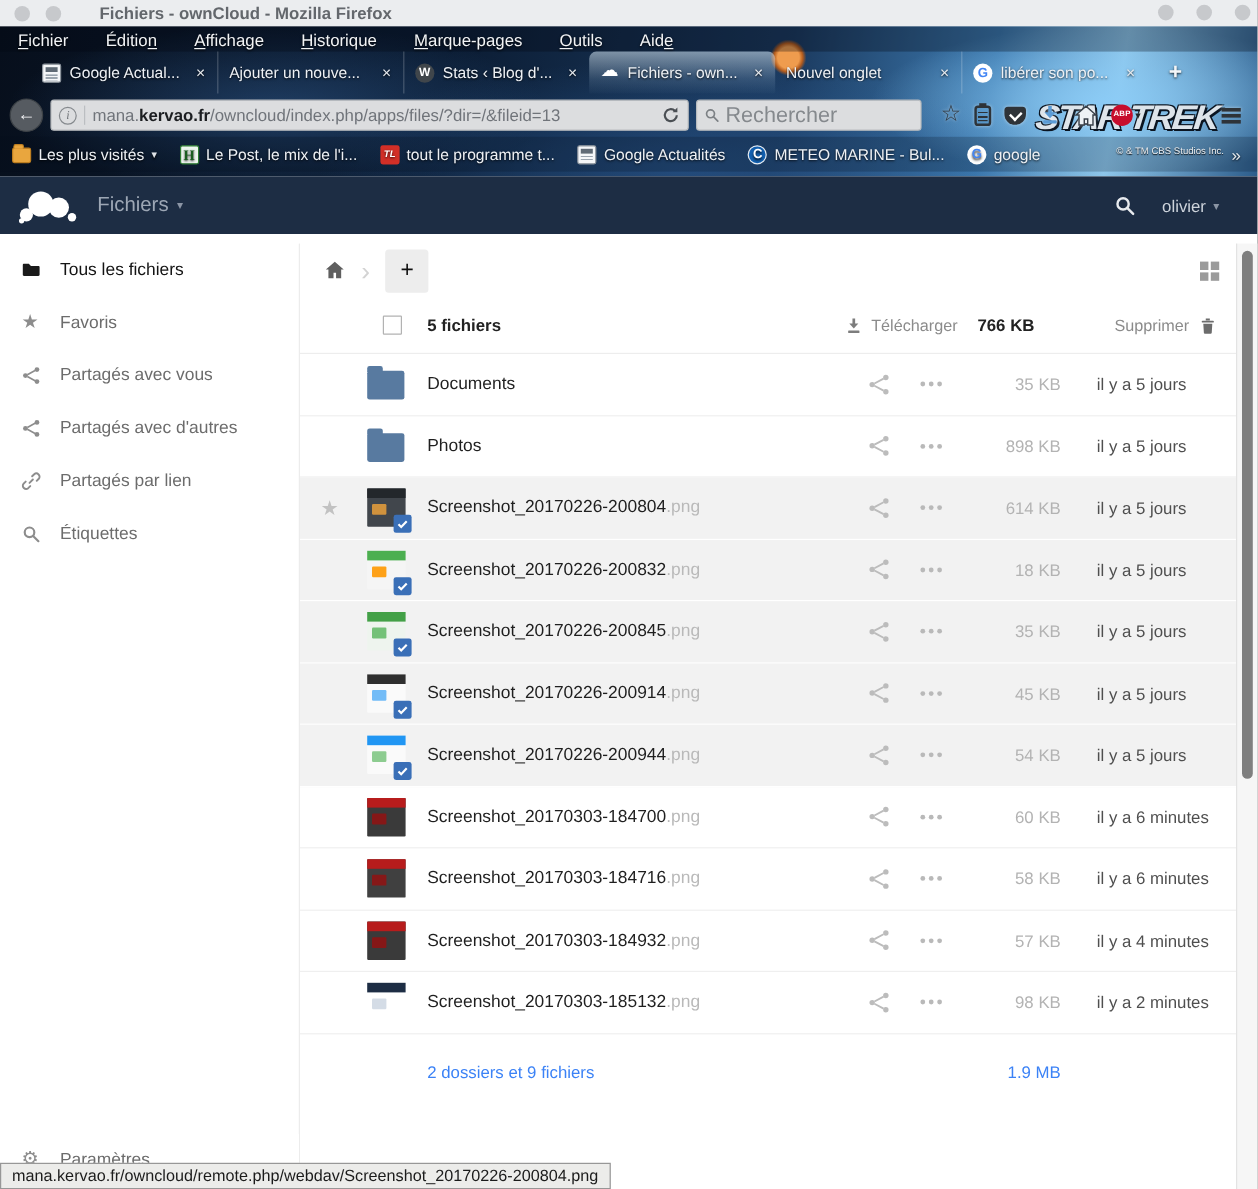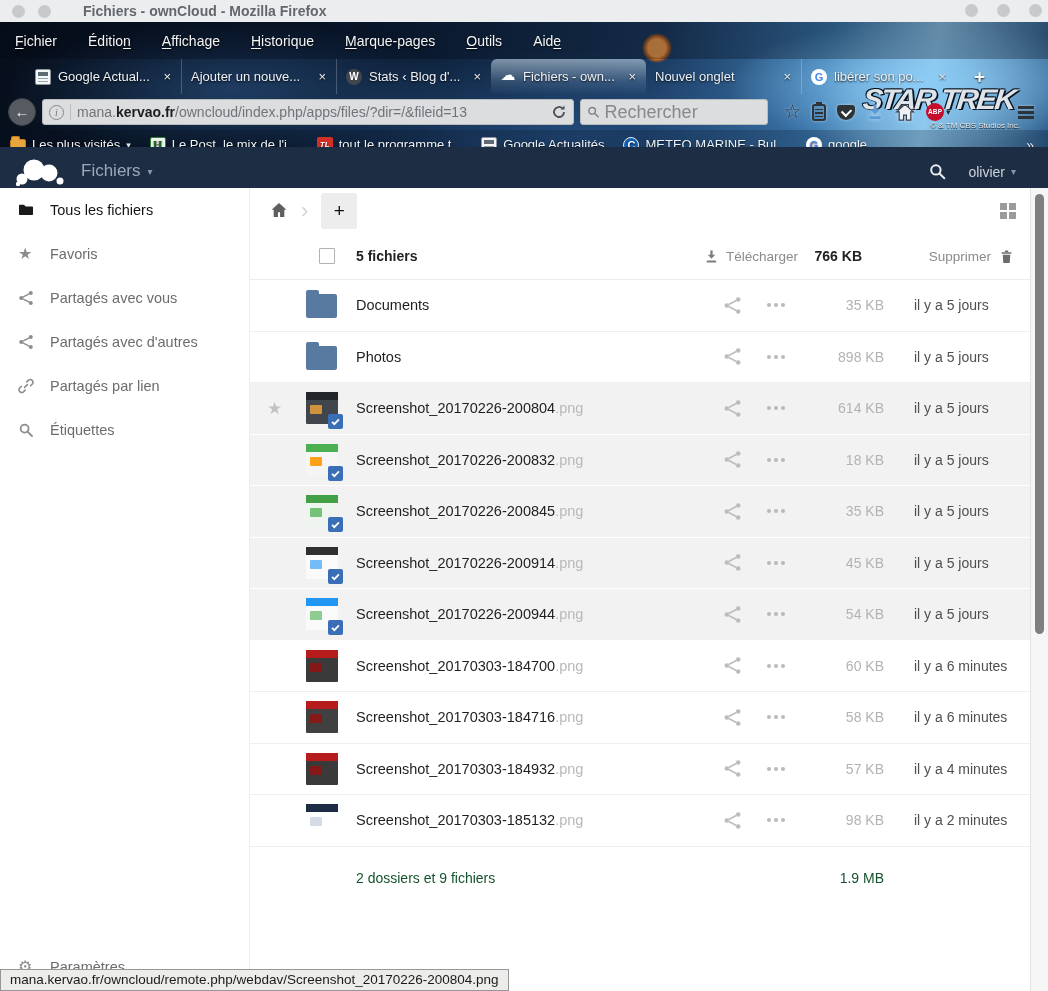--- a/index.html
+++ b/index.html
@@ -21,21 +21,21 @@
       radial-gradient(ellipse 280px 90px at 88% 50%,rgba(140,205,248,.85),rgba(140,205,248,0) 70%),
       radial-gradient(ellipse 430px 130px at 54% 95%,rgba(45,95,155,.55),transparent 70%),
       radial-gradient(ellipse 320px 100px at 22% 55%,rgba(70,130,200,.35),transparent 70%),
       linear-gradient(100deg,#070f1c 0%,#0b1c33 35%,#1b3a5f 62%,#3c78ad 78%,#8ec6ea 88%,#2c5c8a 100%);}
   .startrek{position:absolute;right:34px;top:60px;z-index:1;font-size:30px;font-weight:bold;font-style:italic;
     letter-spacing:-2px;color:#dde4ea;transform:skewX(-6deg) scaleY(.95);
     text-shadow:2px 2px 0 #0a1420,-1px -1px 0 #0a1420,1px -1px 0 #0a1420,-1px 1px 0 #0a1420;white-space:nowrap}
   .theme-credit{position:absolute;right:28px;top:99px;z-index:1;font-size:8px;color:#e9edf1;text-shadow:0 1px 1px #000}
 
   
-  .menubar{position:relative;height:37px;display:flex;align-items:center;gap:31px;padding-left:15px;background:rgba(2,8,16,.30)}
+  .menubar{position:relative;height:21px;display:flex;align-items:center;gap:31px;padding-left:15px;background:rgba(2,8,16,.30)}
   .menu-item{font-size:14px;color:#f2f4f6;text-shadow:0 1px 2px rgba(0,0,0,.9);cursor:default;white-space:nowrap}
   .menu-item u{text-underline-offset:2px}
 
   
   .tabbar{position:relative;height:35px;display:flex;align-items:stretch;padding-left:26px}
   .tabs{display:flex}
   .tab{width:155px;display:flex;align-items:center;gap:7px;padding:0 9px;color:#eef1f5;font-size:13px;position:relative;z-index:2}
   .tab + .tab{border-left:1px solid rgba(255,255,255,.22)}
   .tab.active{background:linear-gradient(180deg,rgba(215,232,244,.55),rgba(170,200,225,.18) 65%,rgba(170,200,225,.02));border-radius:6px 6px 0 0;border-left:none}
   .tab.active + .tab{border-left:none}
@@ -102,21 +102,21 @@
 
   
   .oc-header{position:absolute;top:147px;left:0;width:100%;height:48px;background:var(--c-header_bg,#1d2d44);display:flex;align-items:center}
   .oc-logo{margin-left:13px;width:54px;height:36px}
   .oc-appname{margin-left:14px;font-size:17px;color:#9da7b5;display:flex;align-items:center;gap:7px}
   .caret{font-size:10px;color:#8b95a5}
   .oc-right{margin-left:auto;display:flex;align-items:flex-end;gap:22px;margin-right:32px}
   .oc-user{font-size:14px;color:#cdd3db;display:flex;align-items:center;gap:6px}
 
   
-  .content{position:absolute;top:188px;left:0;width:100%;bottom:0;display:flex;background:#fff}
+  .content{position:absolute;top:203px;left:0;width:100%;bottom:0;display:flex;background:#fff}
   .sidebar{position:relative;width:250px;flex:0 0 250px;border-right:1px solid #ececec;background:#fff}
   .nav-item{height:44px;display:flex;align-items:center;gap:15px;padding-left:18px;font-size:14.5px;color:#6c6c6c;cursor:pointer}
   .nav-item.active{color:#141414}
   .si{width:17px;height:17px;flex:0 0 17px;color:#8d8d8d;position:relative}
   .nav-item.active .si{color:#1a1a1a}
   .si .v{display:none;width:16px;height:16px}
   .si[data-icon="folder"] .v-folder{display:block}
   .si[data-icon="star"] .v-star{display:block}
   .si[data-icon="share"] .v-share{display:block}
   .si[data-icon="link"] .v-link{display:block}
@@ -159,21 +159,21 @@
   .frow[data-kind="folder"] .foldericon{display:block}
   .badge{display:none;position:absolute;right:-5px;bottom:-5px;width:15px;height:15px;background:var(--c-badge,#3a6fb7);border-radius:2px;z-index:2;align-items:center;justify-content:center}
   .frow.selected .badge{display:flex}
   .fname{grid-column:3;font-size:14.5px;color:#1f1f1f;white-space:nowrap;overflow:hidden}
   .fname .ex{color:#b9b9b9}
   .fshare,.fmore{justify-self:center;display:flex;align-items:center;gap:3px}
   .fmore i{width:4px;height:4px;border-radius:50%;background:#b9b9b9}
   .fsize{grid-column:6;justify-self:end;padding-right:10px;font-size:14px;color:#b3b3b3}
   .fdate{grid-column:7;padding-left:20px;font-size:14px;color:#4f4f4f;white-space:nowrap}
 
-  .summary{height:62px;color:#14532d;font-size:14px}
+  .summary{height:62px;color:#3b82f6;font-size:14px}
   .summary .stext{grid-column:3}
   .summary .ssize{grid-column:6;justify-self:end;padding-right:10px}
 
   .scrollbar{position:relative;width:18px;flex:0 0 18px;background:#f6f6f6;border-left:1px solid #e3e3e3}
   .sb-thumb{position:absolute;top:6px;left:4px;width:9px;height:440px;border-radius:5px;background:#7f7f7f}
 
   
   .status-tooltip{position:absolute;left:0;bottom:0;z-index:10;background:#ececea;border:1px solid #979797;
      font-size:13.5px;color:#1b1b1b;padding:2px 9px 3px 9px;white-space:nowrap}
 </style>

